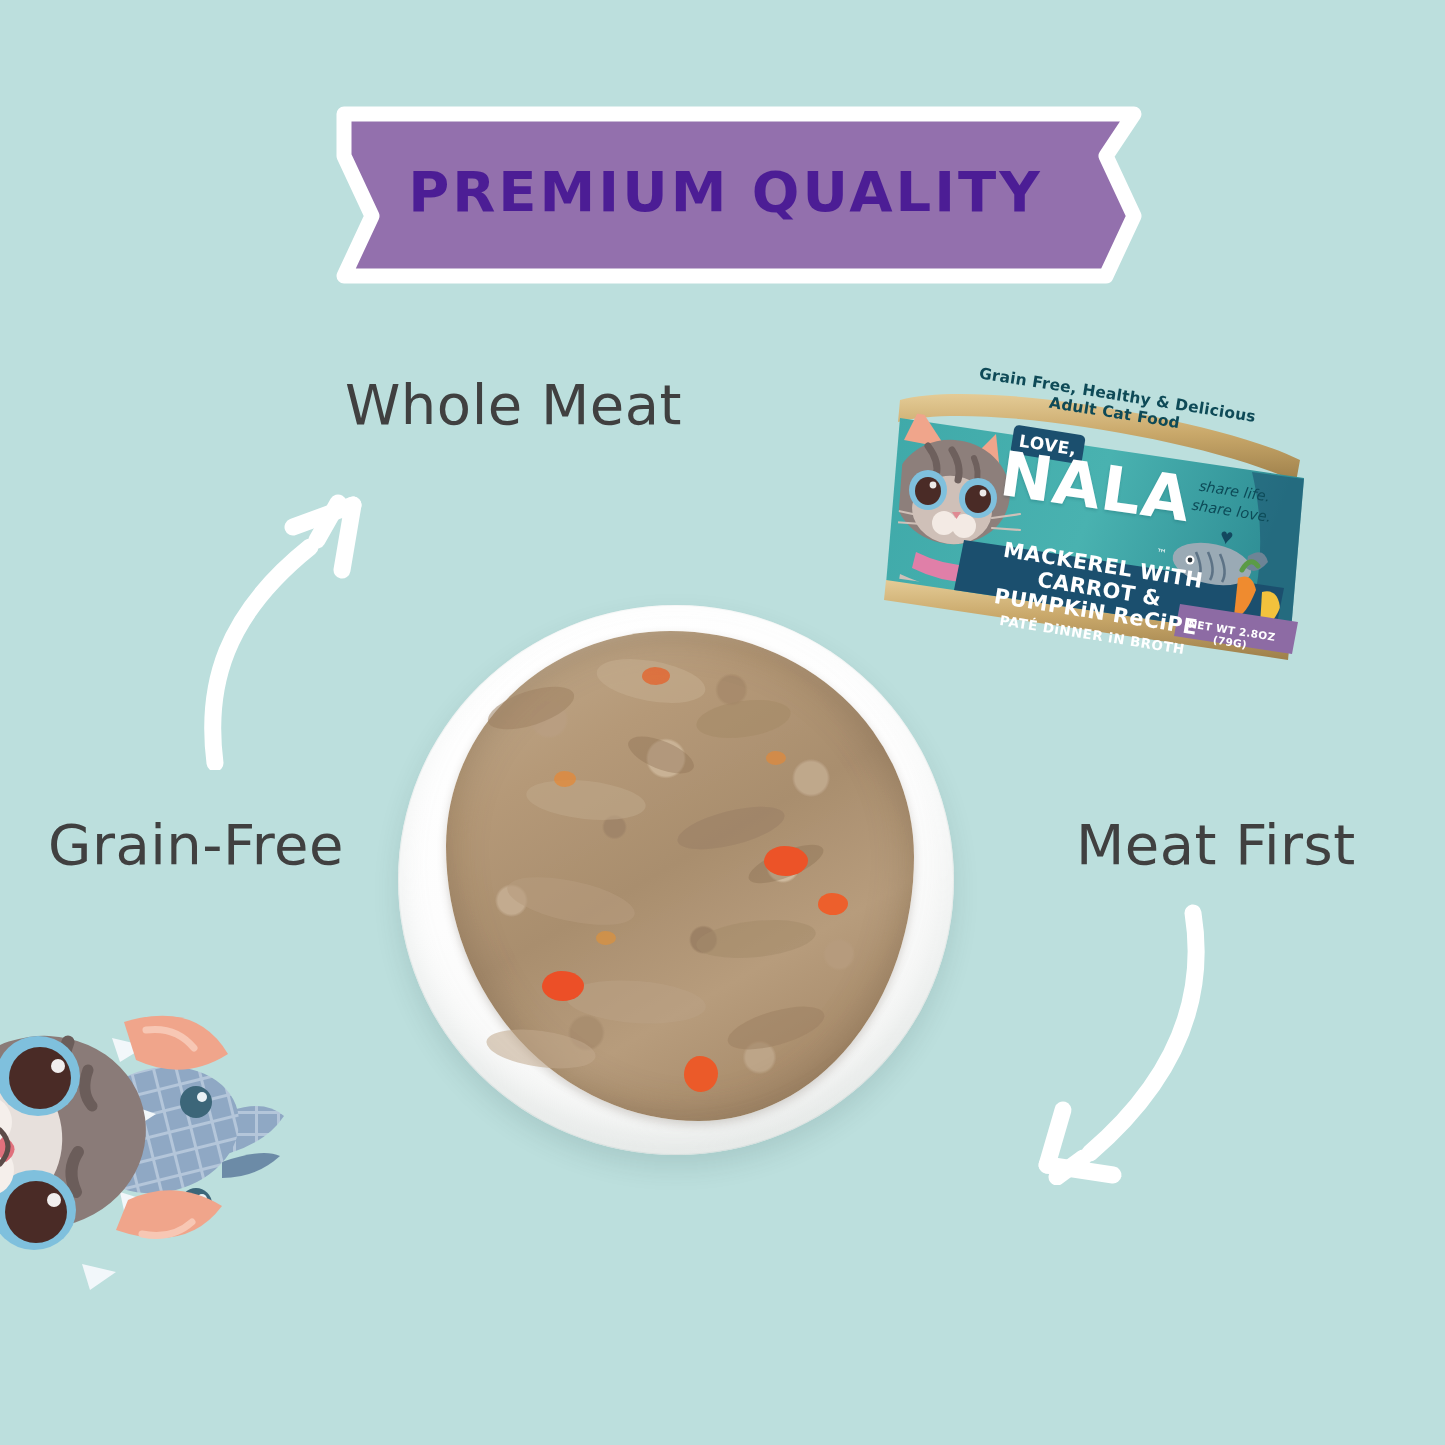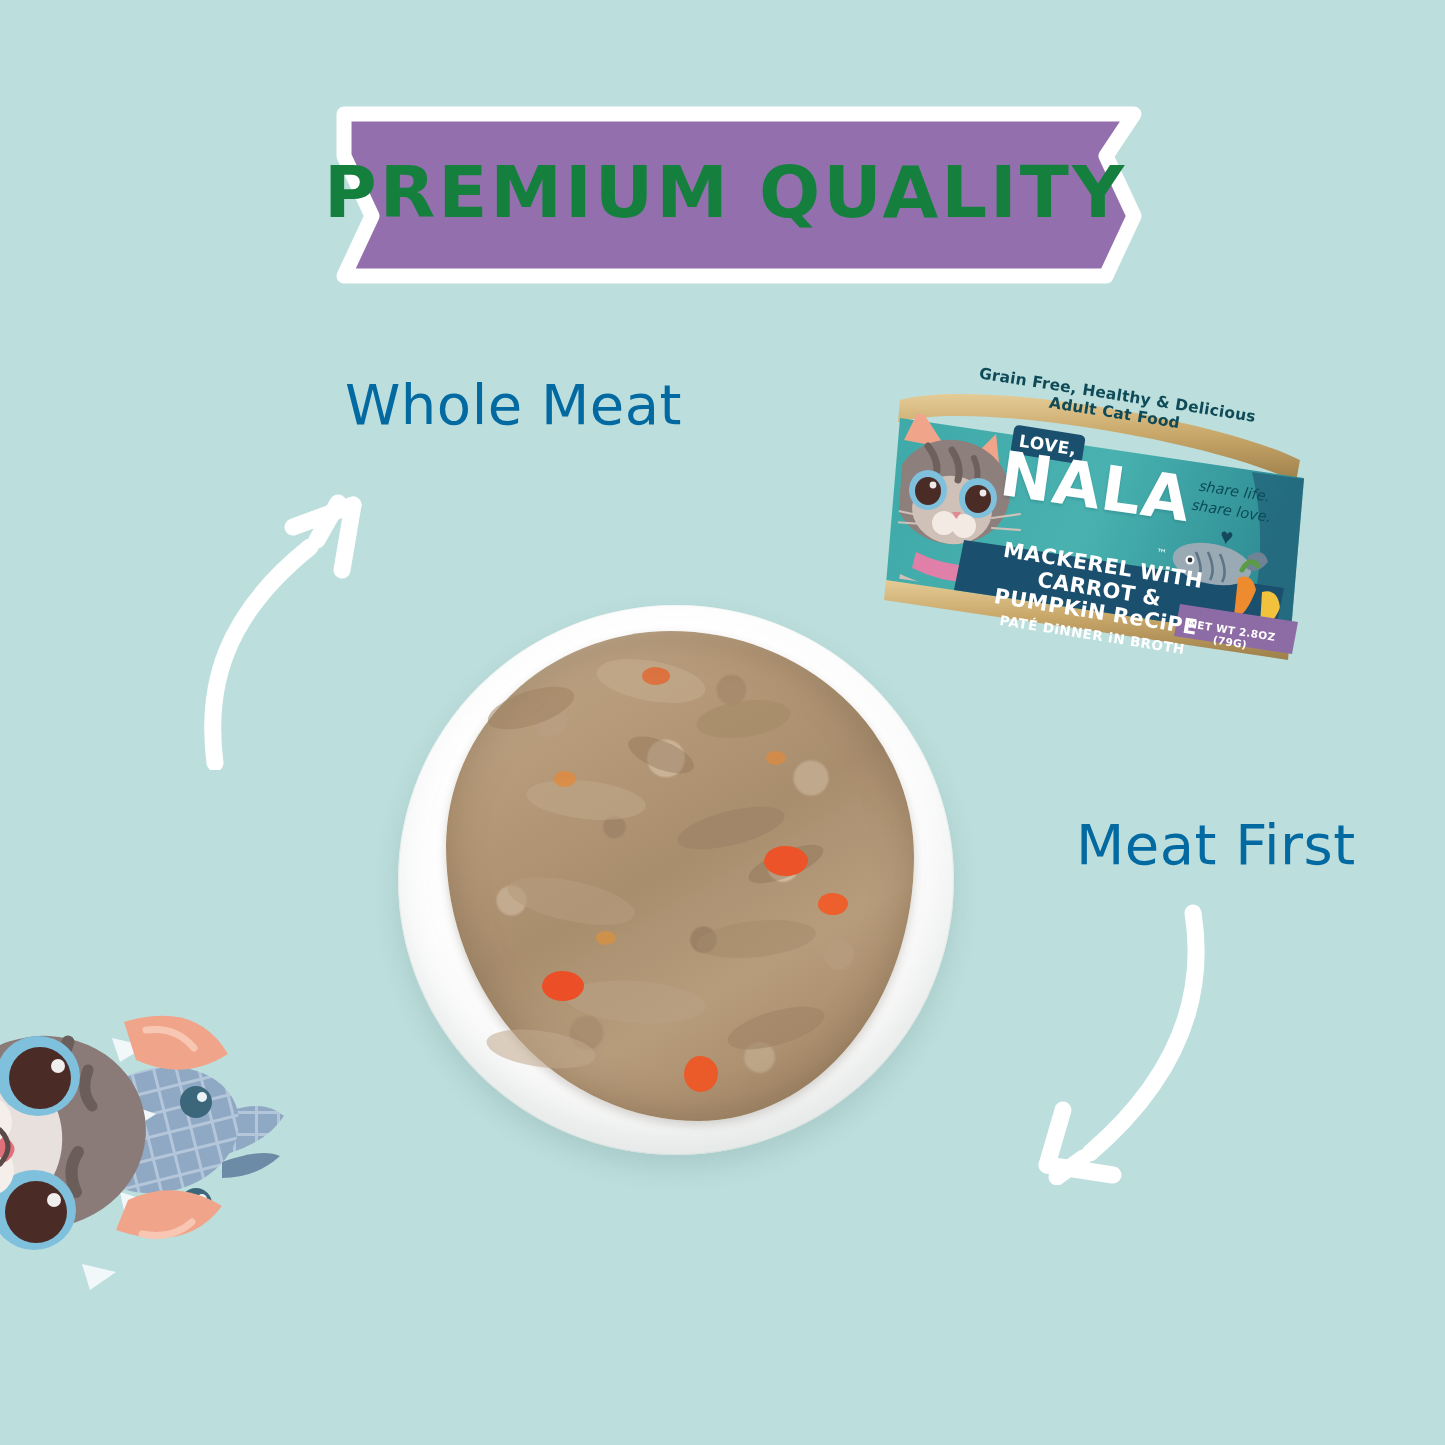--- a/index.html
+++ b/index.html
@@ -15,35 +15,35 @@
   }
 
   
   .banner-wrap{
     position:absolute;left:268px;top:92px;width:915px;height:205px;
   }
   .banner-wrap svg{position:absolute;left:0;top:0;}
   .banner-text{
     position:absolute;left:0;top:0;width:915px;height:205px;
     display:flex;align-items:center;justify-content:center;
-    color:#15803d;
+    color:#4c1d95;
     font-family:"DejaVu Sans", sans-serif;
     font-weight:bold;
-    font-size:72px;
+    font-size:56px;
     letter-spacing:3px;
     text-transform:uppercase;
     padding-bottom:6px;
     box-sizing:border-box;
     user-select:none;
   }
 
   
   .feat{
     position:absolute;
-    color:#0369a1;
+    color:#404040;
     font-family:"DejaVu Sans", sans-serif;
     font-size:56px;
     font-weight:400;
     letter-spacing:0.5px;
     white-space:nowrap;
     line-height:1.18;
   }
   #feat-whole{left:345px;top:372px;}
   #feat-grain{left:48px;top:812px;}
   #feat-meat{left:1076px;top:812px;}
@@ -195,20 +195,21 @@
                  L 104,124
                  L 76,64
                  Z" fill="#9370ad" stroke="#ffffff" stroke-width="15" stroke-linejoin="round"></path>
       </g>
     </svg>
     <div class="banner-text">PREMIUM QUALITY</div>
   </div>
 
   <div class="feat" id="feat-whole">Whole Meat</div>
 
+  <div class="feat" id="feat-grain">Grain-Free</div>
 
   <div class="feat" id="feat-meat">Meat First</div>
 
 
   <svg class="arrow" style="left:185px;top:485px;" width="210" height="285" viewBox="0 0 210 285">
     <path d="M30,278 C20,200 40,130 125,62" stroke="#ffffff" stroke-width="17" fill="none" stroke-linecap="round"></path>
     <path d="M132,55 L153,18" stroke="#ffffff" stroke-width="17" fill="none" stroke-linecap="round"></path>
     <path d="M168,20 L108,42" stroke="#ffffff" stroke-width="17" fill="none" stroke-linecap="round"></path>
     <path d="M168,20 L157,85" stroke="#ffffff" stroke-width="17" fill="none" stroke-linecap="round"></path>
   </svg>

